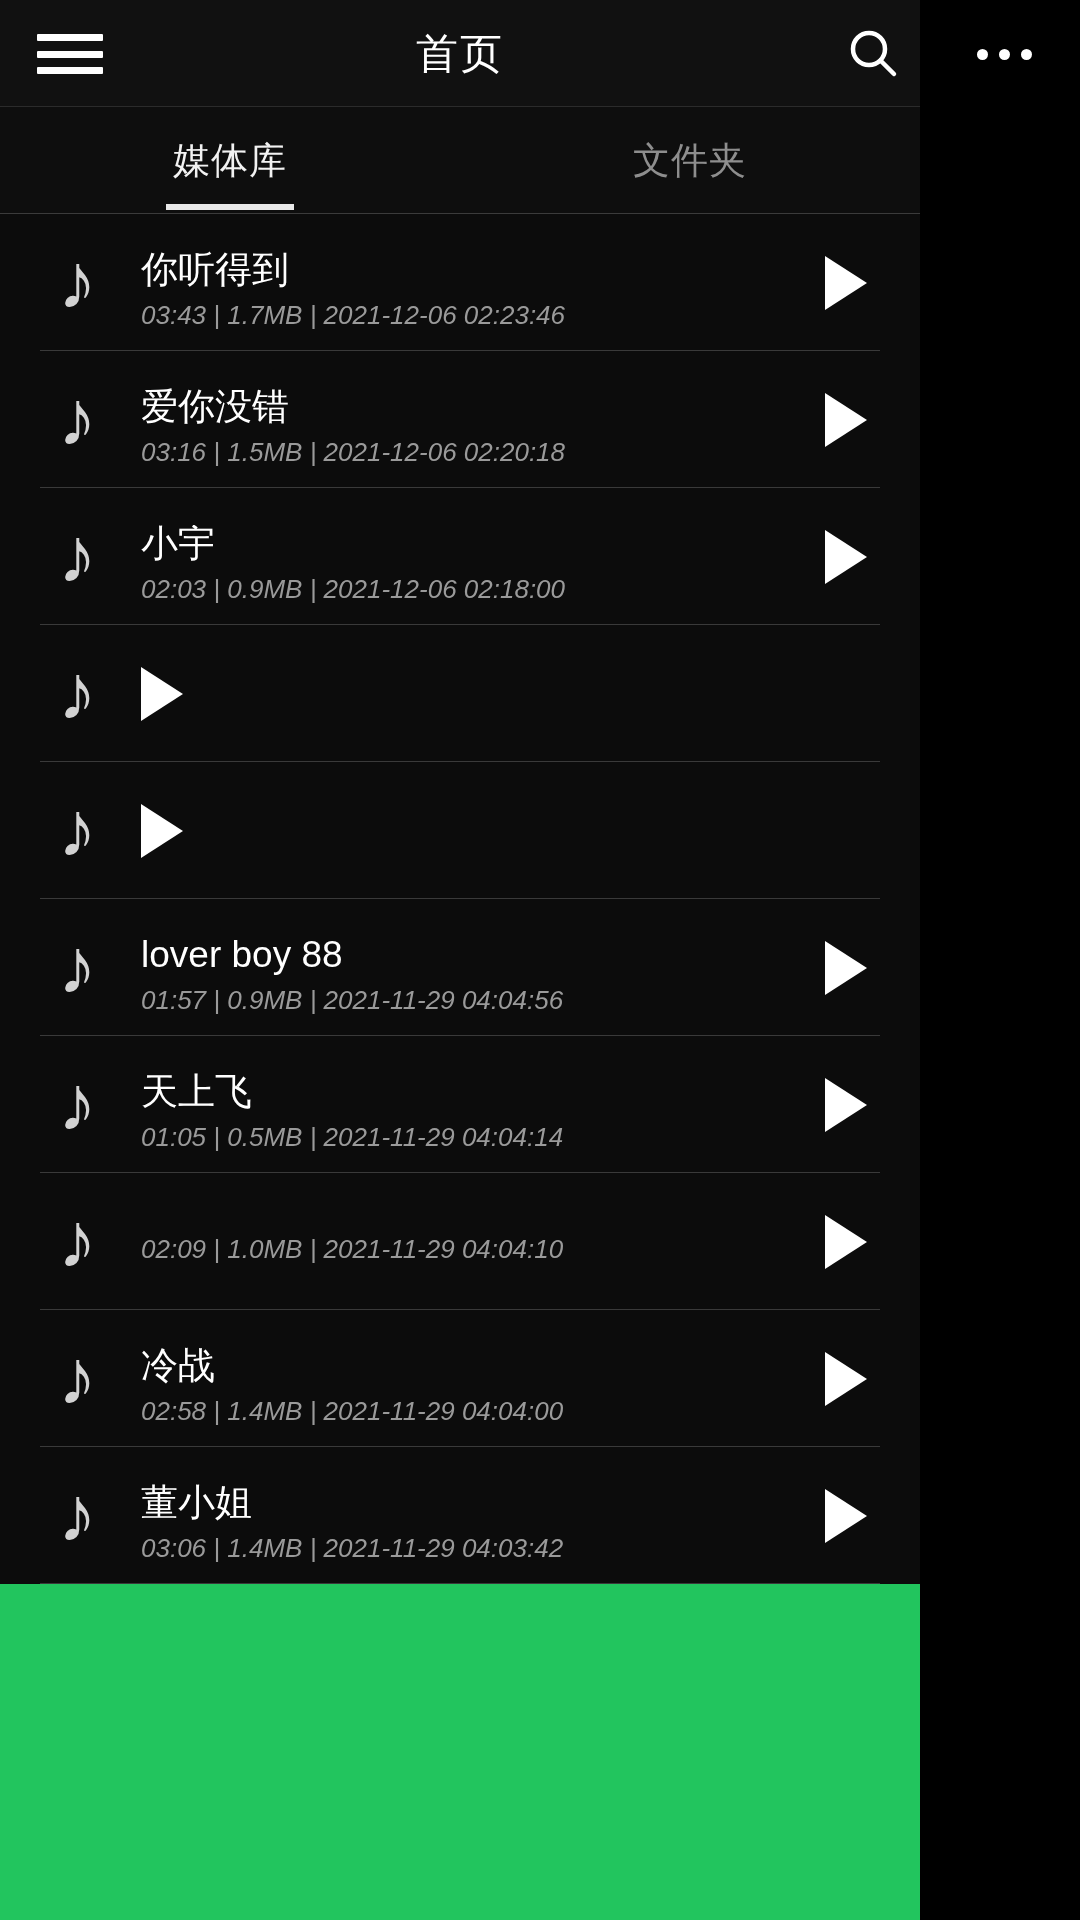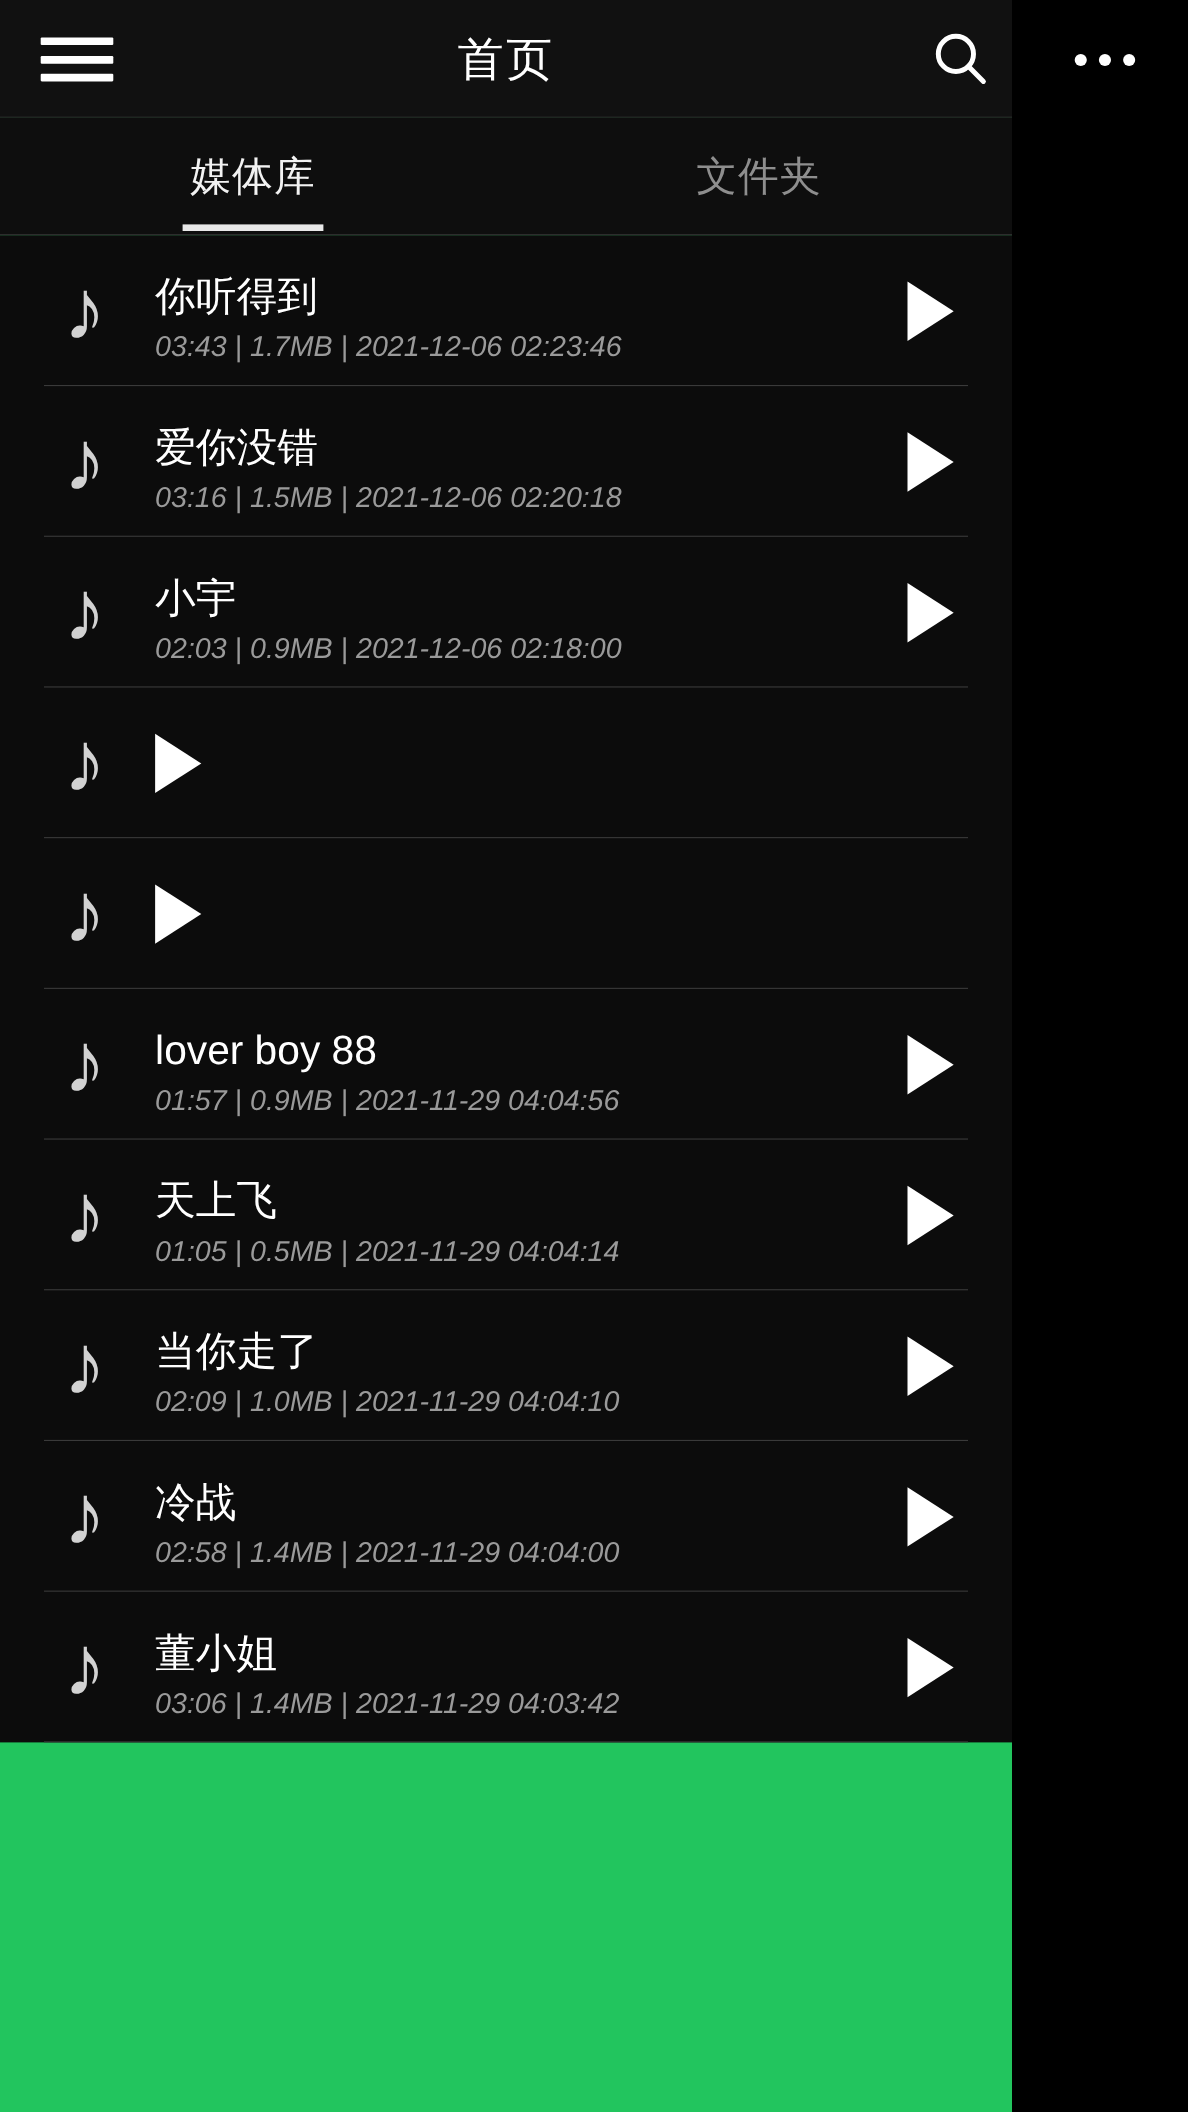--- a/index.html
+++ b/index.html
@@ -265,21 +265,20 @@
           <div class="row-meta">01:05 | 0.5MB | 2021-11-29 04:04:14</div>
         </div>
         <div class="play-btn">
           <span class="play-tri"></span>
         </div>
         <div class="row-div"></div>
       </div>
       <div class="row">
         <div class="note-icon">♪</div>
         <div class="row-text">
-          <div class="row-title">当你走了</div>
           <div class="row-meta">02:09 | 1.0MB | 2021-11-29 04:04:10</div>
         </div>
         <div class="play-btn">
           <span class="play-tri"></span>
         </div>
         <div class="row-div"></div>
       </div>
       <div class="row">
         <div class="note-icon">♪</div>
         <div class="row-text">

